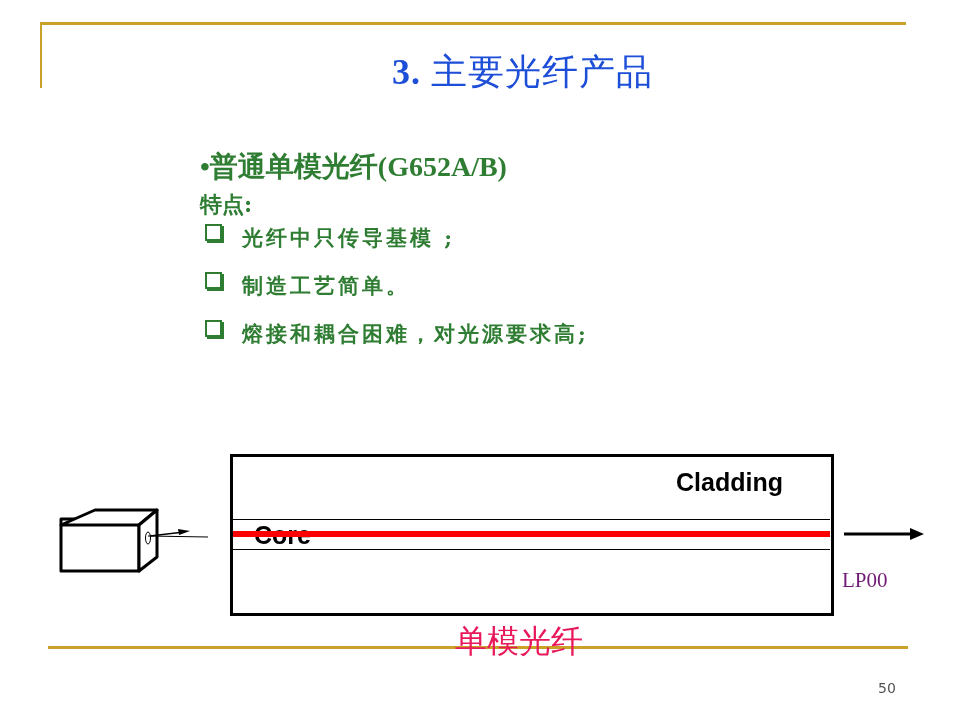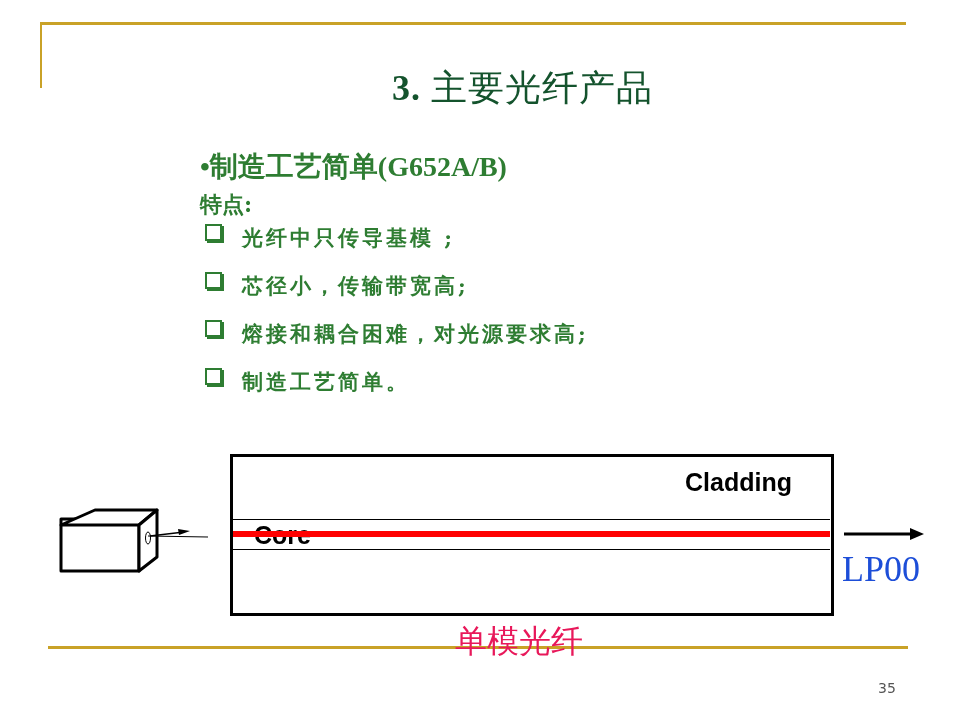--- a/index.html
+++ b/index.html
@@ -6,22 +6,22 @@
     body {
       width: 960px; height: 720px; position: relative; overflow: hidden;
       background: #ffffff;
       font-family: "DejaVu Serif", "Liberation Serif", serif;
     }
     .gold-top { position: absolute; left: 40px; top: 22px; width: 866px; height: 3px; background: #C9A227; }
     .gold-left { position: absolute; left: 40px; top: 22px; width: 2px; height: 66px; background: #C9A227; }
     .gold-bottom { position: absolute; left: 48px; top: 646px; width: 860px; height: 3px; background: #C9A227; }
 
     .title {
-      position: absolute; left: 392px; top: 64px;
-      font-family: "Liberation Serif", serif; font-size: 36px; color: #14532d;
+      position: absolute; left: 392px; top: 48px;
+      font-family: "Liberation Serif", serif; font-size: 36px; color: #1d4ed8;
       white-space: nowrap; letter-spacing: 1px;
     }
     .title .num { font-weight: bold; }
 
     .content { position: absolute; left: 200px; top: 148px; color: #2E7D32; }
     .bullet-head {
       font-family: "Liberation Serif", serif; font-size: 28px; font-weight: bold;
       white-space: nowrap; height: 40px;
     }
     .label { font-size: 22px; font-weight: bold; margin-top: 2px; height: 34px; }
@@ -30,29 +30,29 @@
       width: 13px; height: 13px; border: 2px solid #2E7D32; box-shadow: 2px 2px 0 #2E7D32;
       margin-right: 20px; margin-left: 5px; flex: 0 0 auto; background: #fff;
     }
 
     .fiber-box { position: absolute; left: 230px; top: 454px; width: 598px; height: 156px; border: 3px solid #000; }
     .core-line-top { position: absolute; left: 233px; top: 519px; width: 597px; height: 1px; background: #000; }
     .core-line-bottom { position: absolute; left: 233px; top: 549px; width: 597px; height: 1px; background: #000; }
     .core-red { position: absolute; left: 233px; top: 531px; width: 597px; height: 6px; background: #FF0000; }
     .cladding-label {
       position: absolute; left: 676px; top: 468px;
-      font-family: "Liberation Sans", sans-serif; font-weight: bold; font-size: 25px; color: #000; margin-left: 9px;
+      font-family: "Liberation Sans", sans-serif; font-weight: bold; font-size: 25px; color: #000;
     }
     .core-label {
       position: absolute; left: 254px; top: 521px;
       font-family: "Liberation Sans", sans-serif; font-weight: bold; font-size: 25px; color: #000;
     }
     .lp-label {
-      position: absolute; left: 842px; top: 548px;
-      font-family: "Liberation Serif", serif; font-size: 36px; color: #1d4ed8;
+      position: absolute; left: 842px; top: 568px;
+      font-family: "Liberation Serif", serif; font-size: 21px; color: #701a75;
     }
     .out-arrow { position: absolute; left: 842px; top: 524px; }
     .source-box { position: absolute; left: 55px; top: 505px; }
     .caption {
       position: absolute; left: 455px; top: 620px;
       font-size: 32px; color: #E8185A; font-family: "DejaVu Sans", sans-serif;
     }
     .page-num {
       position: absolute; left: 878px; top: 680px;
       font-family: "DejaVu Sans", sans-serif; font-size: 14px; color: #555;
@@ -63,37 +63,33 @@
 
 <div class="gold-top"></div>
 <div class="gold-left"></div>
 
 <div class="title">
   <span class="num">3.</span>
   <span>主要光纤产品</span>
 </div>
 
 <div class="content">
-  <div class="bullet-head">•制造工艺简单(G652A/B)</div>
+  <div class="bullet-head">•普通单模光纤(G652A/B)</div>
   <div class="label">特点:</div>
   <div class="item">
     <span class="checkbox"></span>
     <span>光纤中只传导基模 ;</span>
   </div>
   <div class="item">
     <span class="checkbox"></span>
-    <span>芯径小，传输带宽高;</span>
+    <span>制造工艺简单。</span>
   </div>
   <div class="item">
     <span class="checkbox"></span>
     <span>熔接和耦合困难，对光源要求高;</span>
-  </div>
-  <div class="item">
-    <span class="checkbox"></span>
-    <span>制造工艺简单。</span>
   </div>
 </div>
 
 <div class="source-box">
   <svg width="160" height="75" viewBox="0 0 160 75">
     <polygon points="6,14 84,14 84,66 6,66" fill="#fff" stroke="#000" stroke-width="3" stroke-linejoin="round"></polygon>
     <polygon points="6,14 40,-1 102,-1 84,14" fill="#fff" stroke="#000" stroke-width="3" stroke-linejoin="round" transform="translate(0,6)"></polygon>
     <polygon points="84,20 102,5 102,52 84,66" fill="#fff" stroke="#000" stroke-width="3" stroke-linejoin="round"></polygon>
     <ellipse cx="93" cy="33" rx="2.5" ry="6" fill="#fff" stroke="#000" stroke-width="1"></ellipse>
   </svg>
@@ -112,13 +108,13 @@
 <div class="core-red"></div>
 
 <svg class="out-arrow" width="84" height="20" viewBox="0 0 84 20">
   <line x1="2" y1="10" x2="70" y2="10" stroke="#000" stroke-width="3"></line>
   <polygon points="68,4 82,10 68,16" fill="#000"></polygon>
 </svg>
 <div class="lp-label">LP00</div>
 
 <div class="gold-bottom"></div>
 <div class="caption">单模光纤</div>
-<div class="page-num">35</div>
+<div class="page-num">50</div>
 
 </body></html>

